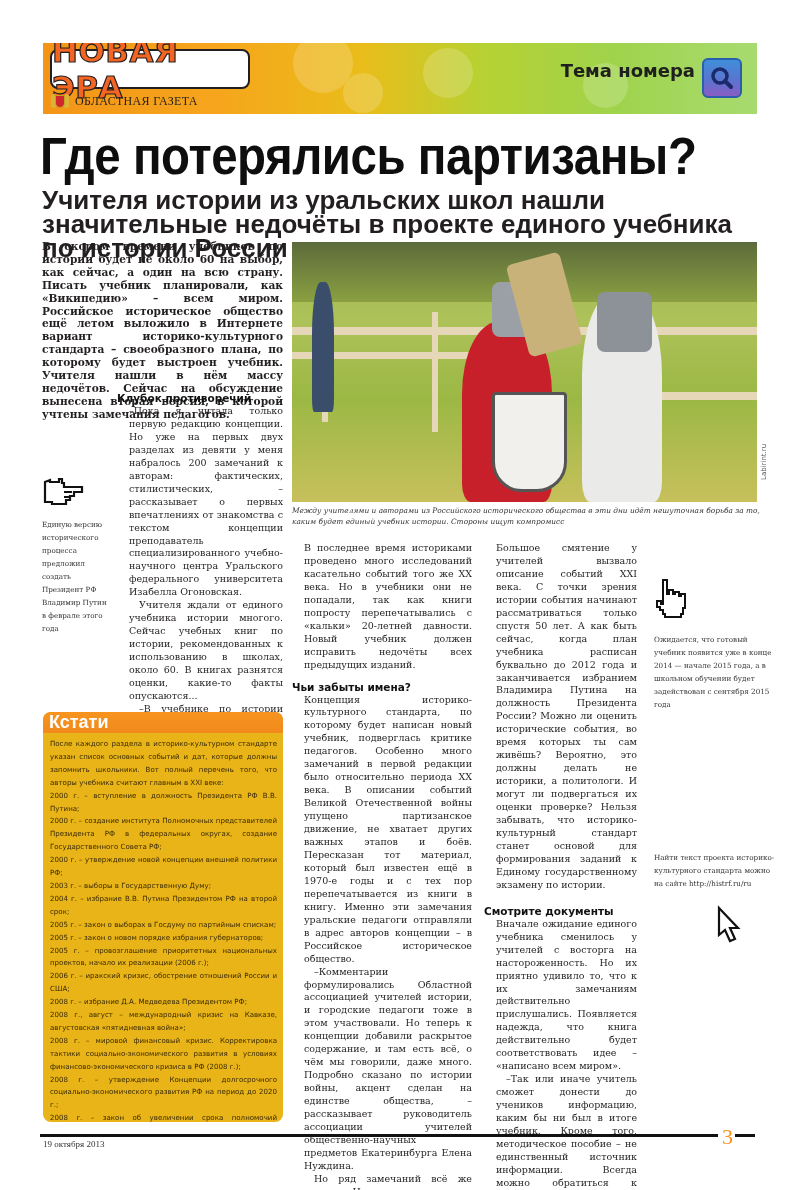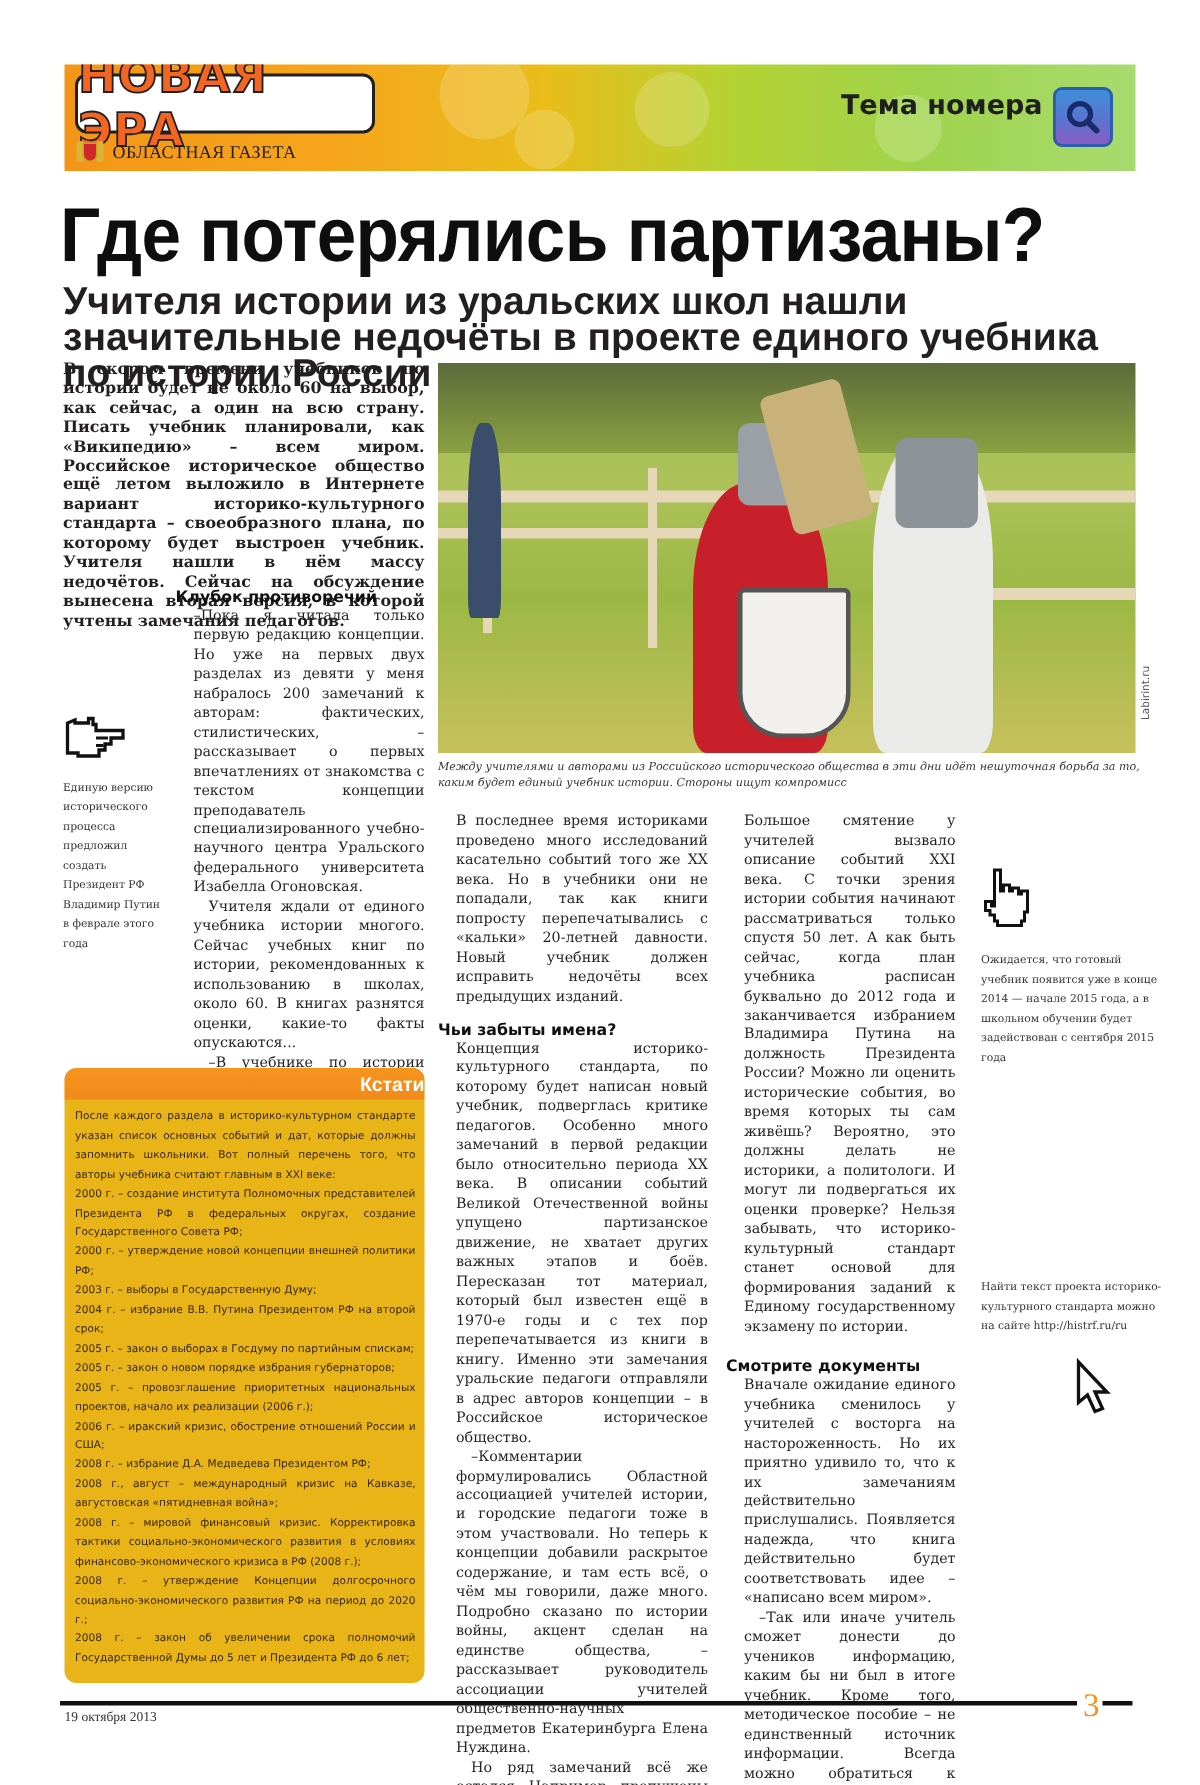--- a/index.html
+++ b/index.html
@@ -78,22 +78,22 @@
   .col p.ind { text-indent: 10px; }
   .sub-h { font-family: "DejaVu Sans", sans-serif; font-weight: bold; font-size: 10.5px; line-height: 13px; color: #111; }
 
   .side-note { position: absolute; font-family: "DejaVu Serif", serif; font-size: 7.2px; line-height: 13px; color: #333; }
 
   .kstati {
     position: absolute; left: 43px; top: 712px; width: 240px; height: 410px;
     background: #e8b418; border-radius: 8px; overflow: hidden;
   }
   .kstati-head {
-    height: 21px; background: linear-gradient(180deg,#f7941e,#f08a1c); padding-left: 20px;
-    font-family: "Liberation Sans", sans-serif; font-weight: bold; font-size: 13px; line-height: 21px; color: #fff; text-align: right;
+    height: 21px; background: linear-gradient(180deg,#f7941e,#f08a1c); padding-left: 6px;
+    font-family: "Liberation Sans", sans-serif; font-weight: bold; font-size: 18px; line-height: 21px; color: #fff;
   }
   .kstati-body {
     padding: 5px 6px 0 7px; font-family: "DejaVu Sans", sans-serif; font-size: 7.05px; line-height: 12.9px;
     color: #3a2a05; text-align: justify;
   }
 
   .footer-rule { position: absolute; left: 40px; top: 1134px; width: 678px; height: 3px; background: #111; }
   .footer-rule2 { position: absolute; left: 735px; top: 1134px; width: 20px; height: 3px; background: #111; }
   .footer-date { position: absolute; left: 43px; top: 1139px; font-family: "Liberation Serif", serif; font-size: 9px; color: #333; }
   .page-num { position: absolute; left: 722px; top: 1124px; font-family: "Liberation Serif", serif; font-size: 22px; color: #f7941e; }
@@ -160,20 +160,21 @@
   <div class="sub-h">Клубок противоречий</div>
   <p>–Пока я читала только первую редакцию концепции. Но уже на первых двух разделах из девяти у меня набралось 200 замечаний к авторам: фактических, стилистических, – рассказывает о первых впечатлениях от знакомства с текстом концепции преподаватель специализированного учебно-научного центра Уральского федерального университета Изабелла Огоновская.</p>
   <p class="ind">Учителя ждали от единого учебника истории многого. Сейчас учебных книг по истории, рекомендованных к использованию в школах, около 60. В книгах разнятся оценки, какие-то факты опускаются...</p>
   <p class="ind">–В учебнике по истории материал часто преподносится в некоем патриотическом ключе. При описании конфликтов раскрываются не все стороны, причины событий смягчаются или вовсе игнорируются. Это легко понять, если сравнивать разные источники, – рассуждает одиннадцатиклассница Алёна Абрамова.</p>
 </div>
 
 <div class="kstati">
   <div class="kstati-head">Кстати</div>
   <div class="kstati-body">
     <div>После каждого раздела в историко-культурном стандарте указан список основных событий и дат, которые должны запомнить школьники. Вот полный перечень того, что авторы учебника считают главным в XXI веке:</div>
+    <div>2000 г. – вступление в должность Президента РФ В.В. Путина;</div>
     <div>2000 г. – создание института Полномочных представителей Президента РФ в федеральных округах, создание Государственного Совета РФ;</div>
     <div>2000 г. – утверждение новой концепции внешней политики РФ;</div>
     <div>2003 г. – выборы в Государственную Думу;</div>
     <div>2004 г. – избрание В.В. Путина Президентом РФ на второй срок;</div>
     <div>2005 г. – закон о выборах в Госдуму по партийным спискам;</div>
     <div>2005 г. – закон о новом порядке избрания губернаторов;</div>
     <div>2005 г. – провозглашение приоритетных национальных проектов, начало их реализации (2006 г.);</div>
     <div>2006 г. – иракский кризис, обострение отношений России и США;</div>
     <div>2008 г. – избрание Д.А. Медведева Президентом РФ;</div>
     <div>2008 г., август – международный кризис на Кавказе, августовская «пятидневная война»;</div>

